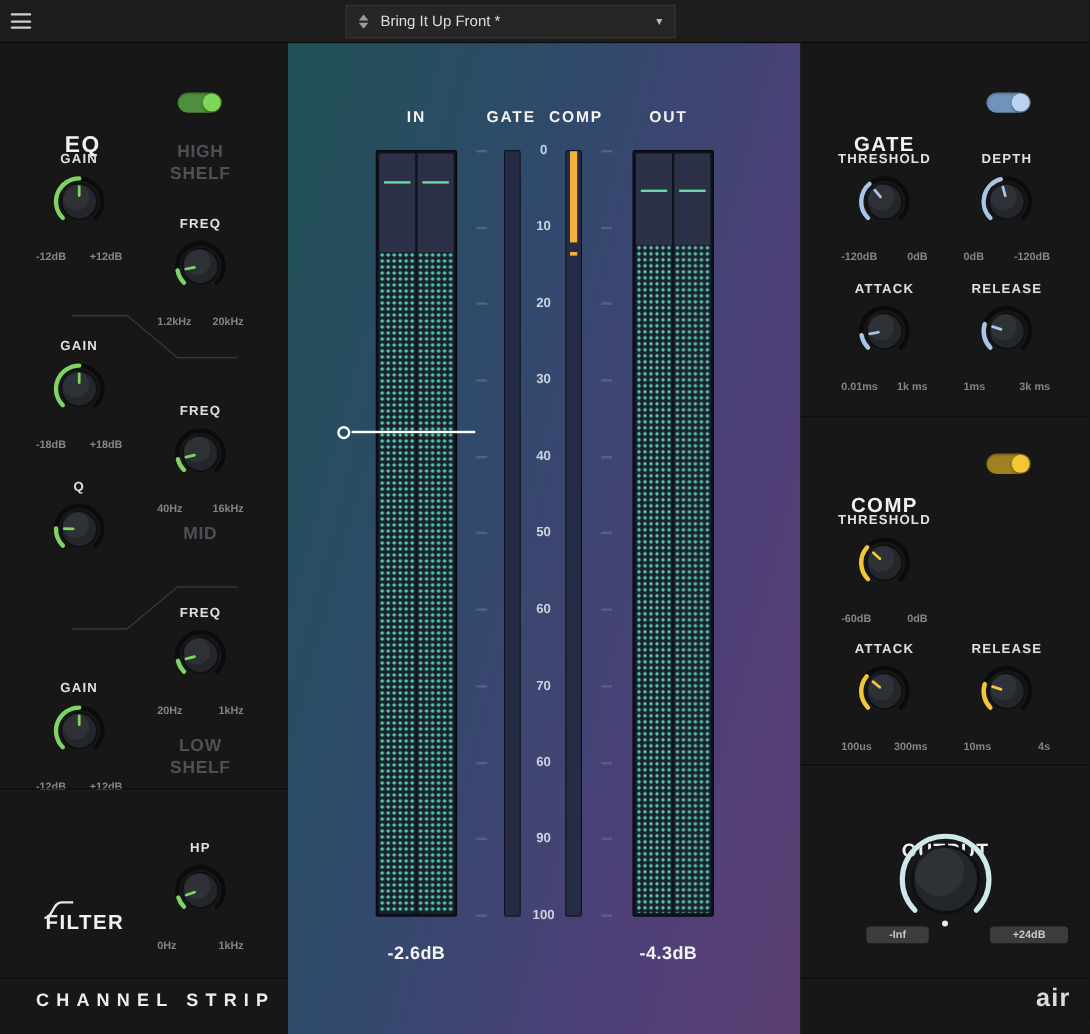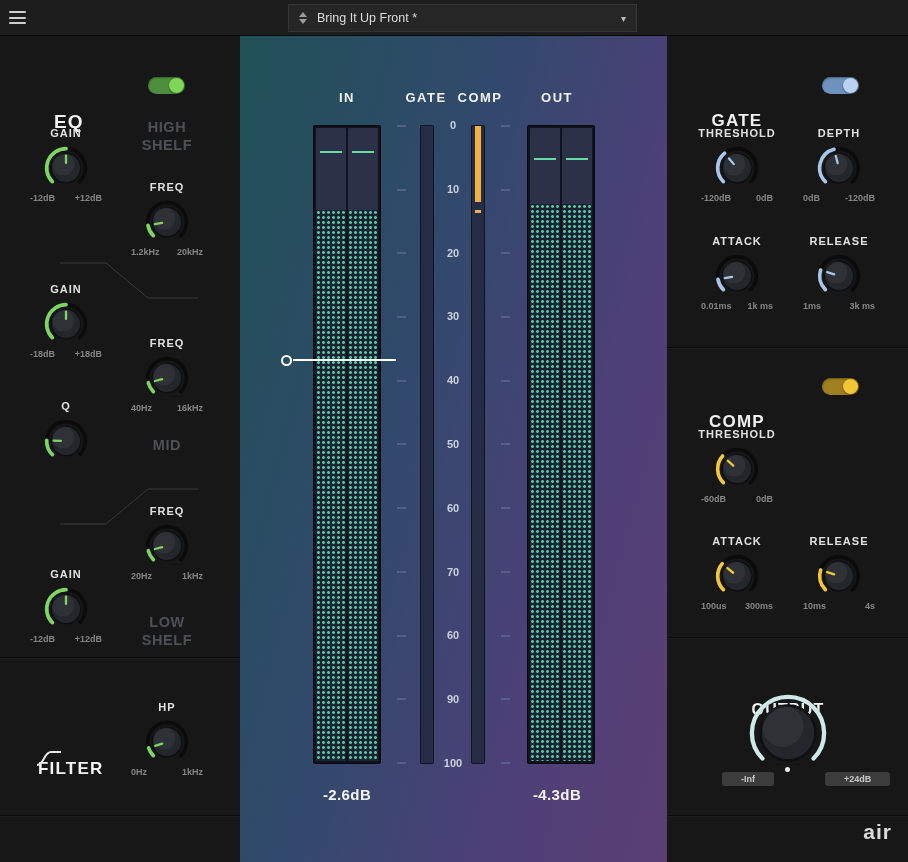--- a/index.html
+++ b/index.html
@@ -3,21 +3,21 @@
 <meta charset="utf-8">
 <style>
   *{margin:0;padding:0;box-sizing:border-box;}
   html,body{background:#0d0d0d;}
   #app{position:relative;width:908px;height:862px;background:#171717;font-family:"Liberation Sans",sans-serif;overflow:hidden;user-select:none;}
 
   
   .topbar{position:absolute;left:0;top:0;width:908px;height:36px;background:#1d1d1d;border-bottom:1px solid #0a0a0a;}
   .hamburger{position:absolute;left:9px;top:11px;width:17px;height:13px;display:flex;flex-direction:column;justify-content:space-between;cursor:pointer;}
   .hamburger span{display:block;height:2px;background:#cfcfcf;border-radius:1px;}
-  .preset{position:absolute;left:288px;top:4px;width:349px;height:28px;background:#262626;border:1px solid #343434;display:flex;align-items:center;padding:0 10px;color:#ddd;font-size:12.5px;cursor:pointer;}
+  .preset{position:absolute;left:288px;top:4px;width:275px;height:28px;background:#262626;border:1px solid #343434;display:flex;align-items:center;padding:0 10px;color:#ddd;font-size:12.5px;cursor:pointer;}
   .spin{display:flex;flex-direction:column;margin-right:10px;gap:2px;}
   .spin .up{width:0;height:0;border-left:4px solid transparent;border-right:4px solid transparent;border-bottom:5px solid #9a9a9a;}
   .spin .down{width:0;height:0;border-left:4px solid transparent;border-right:4px solid transparent;border-top:5px solid #9a9a9a;}
   .preset-name{flex:1;}
   .caret{color:#bbb;font-size:10px;}
 
   
   .panel{position:absolute;top:36px;height:826px;background:#171717;}
   .left{left:0;width:240px;}
   .right{left:667px;width:241px;}
@@ -30,21 +30,21 @@
   .toggle{position:absolute;width:37px;height:17px;border-radius:9px;cursor:pointer;box-shadow:inset 0 1px 2px rgba(0,0,0,0.35);}
   .t-dot{position:absolute;right:1px;top:1px;width:15px;height:15px;border-radius:50%;display:block;box-shadow:0 1px 2px rgba(0,0,0,0.4);}
 
   
   .kg{position:absolute;width:72px;display:flex;flex-direction:column;align-items:center;}
   .k-label{font-size:11px;font-weight:bold;color:#e0e0e0;letter-spacing:1px;margin-bottom:6px;white-space:nowrap;}
   .k-dial{width:46px;height:46px;cursor:pointer;}
   .k-dial svg{display:block;width:100%;height:100%;}
   .kg.big{width:86px;}
   .kg.big .k-dial{width:86px;height:86px;}
-  .k-minmax{display:flex;justify-content:space-between;width:100%;margin-top:2px;font-size:9px;color:#858585;font-weight:bold;}
+  .k-minmax{display:flex;justify-content:space-between;width:100%;margin-top:18px;font-size:9px;color:#858585;font-weight:bold;}
   .footer-title{position:absolute;left:30px;top:789px;font-size:15px;font-weight:bold;letter-spacing:6px;color:#ececec;white-space:nowrap;}
   .air-logo{position:absolute;right:16px;top:785px;font-size:21px;font-weight:bold;color:#dcdcdc;letter-spacing:1px;line-height:1;}
   .badge{position:absolute;background:#3c3c3c;color:#c8c8c8;font-size:9px;font-weight:bold;padding:2px 19px;border-radius:3px;}
   .out-dot{position:absolute;left:118px;top:731px;width:5px;height:5px;border-radius:50%;background:#ececec;}
 
   
   .meterpanel{position:absolute;left:240px;top:36px;width:427px;height:826px;
     background:linear-gradient(105deg,#205156 0%,#31496c 40%,#4d4078 72%,#5b3f73 100%);}
   .m-label{position:absolute;top:54px;text-align:center;font-size:13px;font-weight:bold;color:#f2f2f2;letter-spacing:1.5px;}
   .meter{position:absolute;top:89px;width:68px;height:639px;background:#10131d;border:1px solid rgba(0,0,0,0.55);border-radius:2px;display:flex;gap:2px;padding:2px;}
@@ -228,20 +228,21 @@
             <line x1="39.54" y1="53.40" x2="24.32" y2="58.34" stroke="#7fd463" stroke-width="5" stroke-linecap="round"></line>
           </svg>
         </div>
         <div class="k-minmax">
           <span>0Hz</span>
           <span>1kHz</span>
         </div>
       </div>
 
     <div class="divider" style="top:779px;"></div>
+    <div class="footer-title">CHANNEL STRIP</div>
   </div>
 
   <div class="meterpanel">
     <div class="m-label" style="left:87px;width:40px;">IN</div>
     <div class="m-label" style="left:160px;width:52px;">GATE</div>
     <div class="m-label" style="left:214px;width:52px;">COMP</div>
     <div class="m-label" style="left:297px;width:40px;">OUT</div>
 
     <div class="meter" style="left:73px;">
       <div class="chan">

